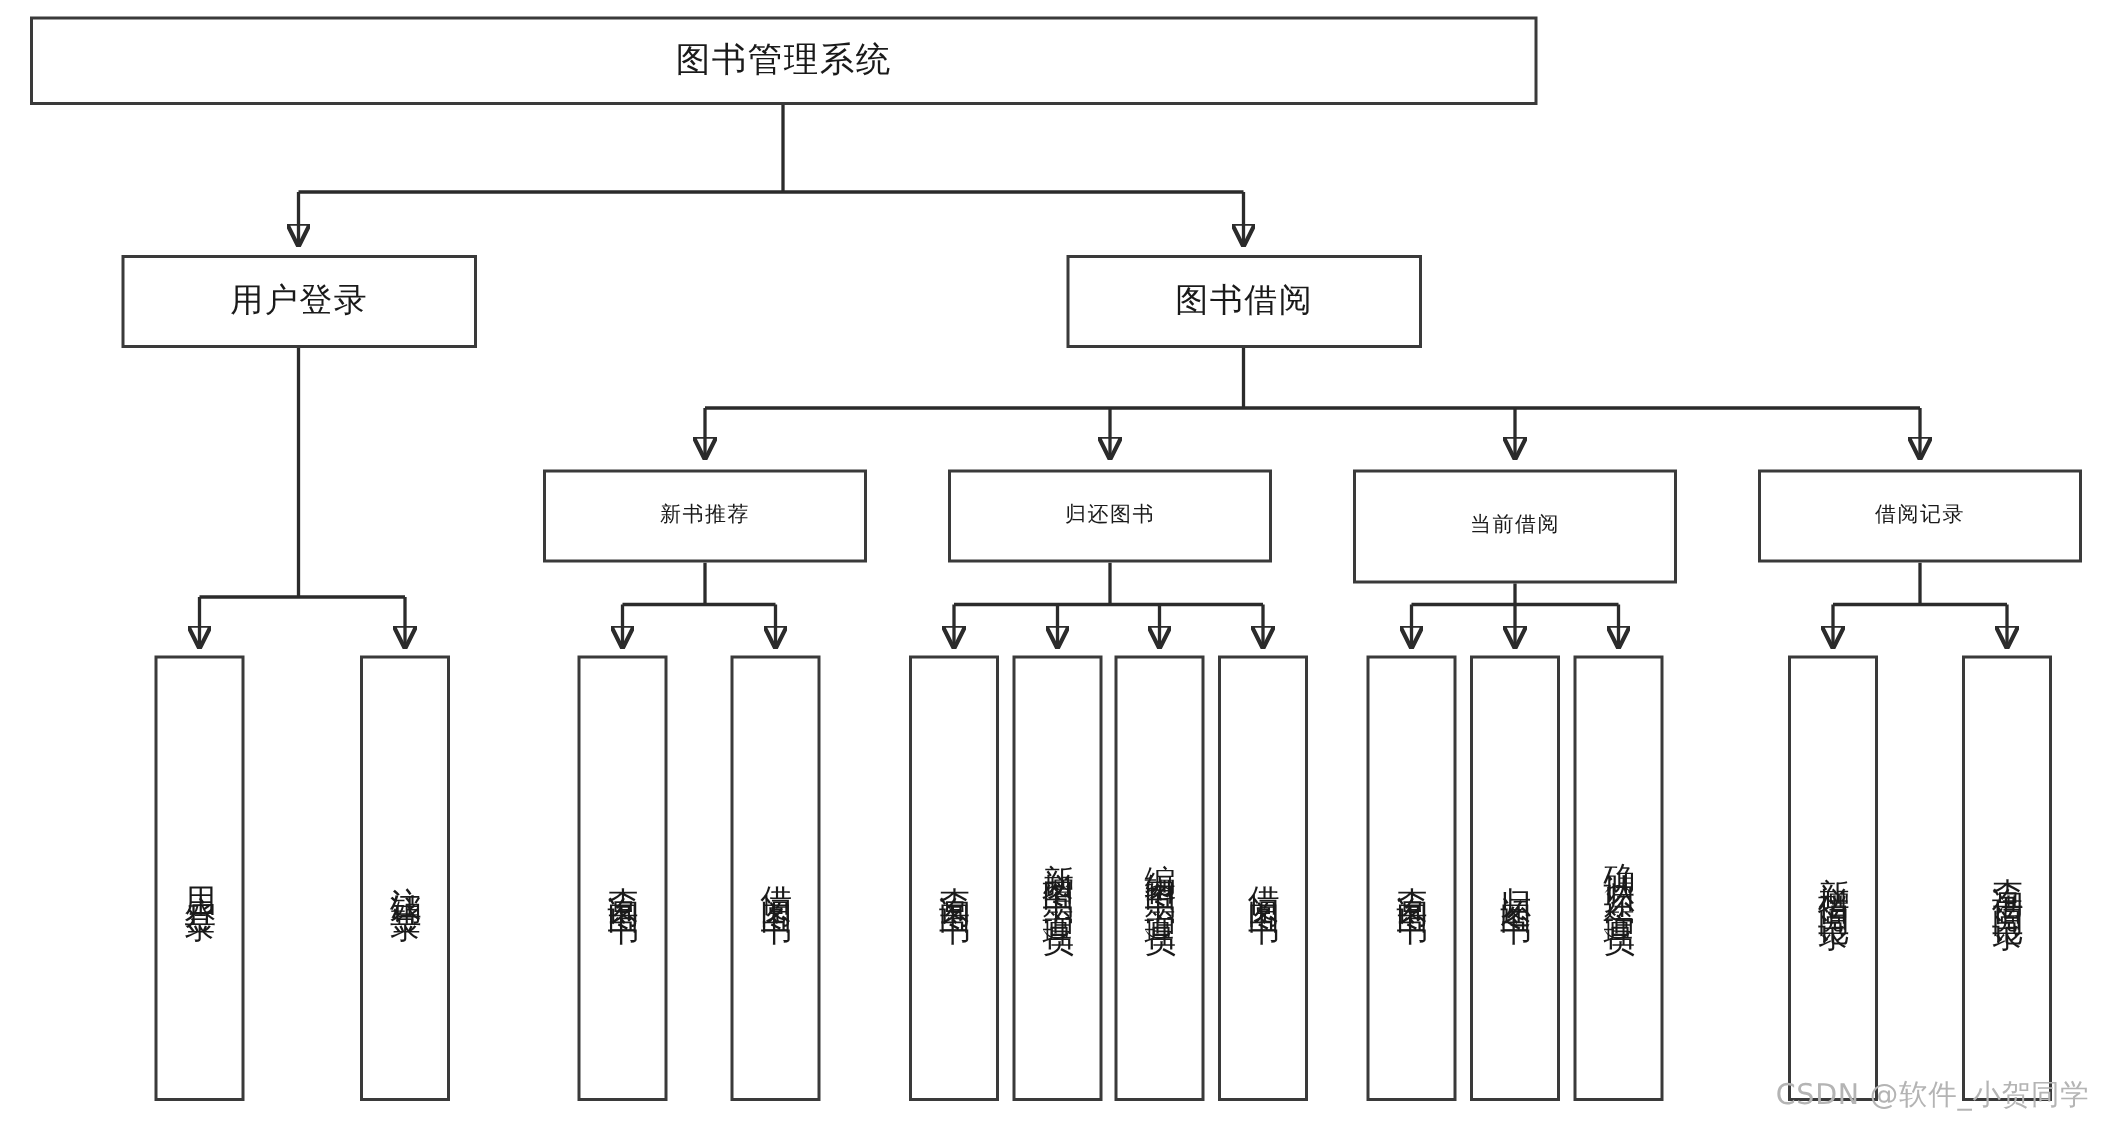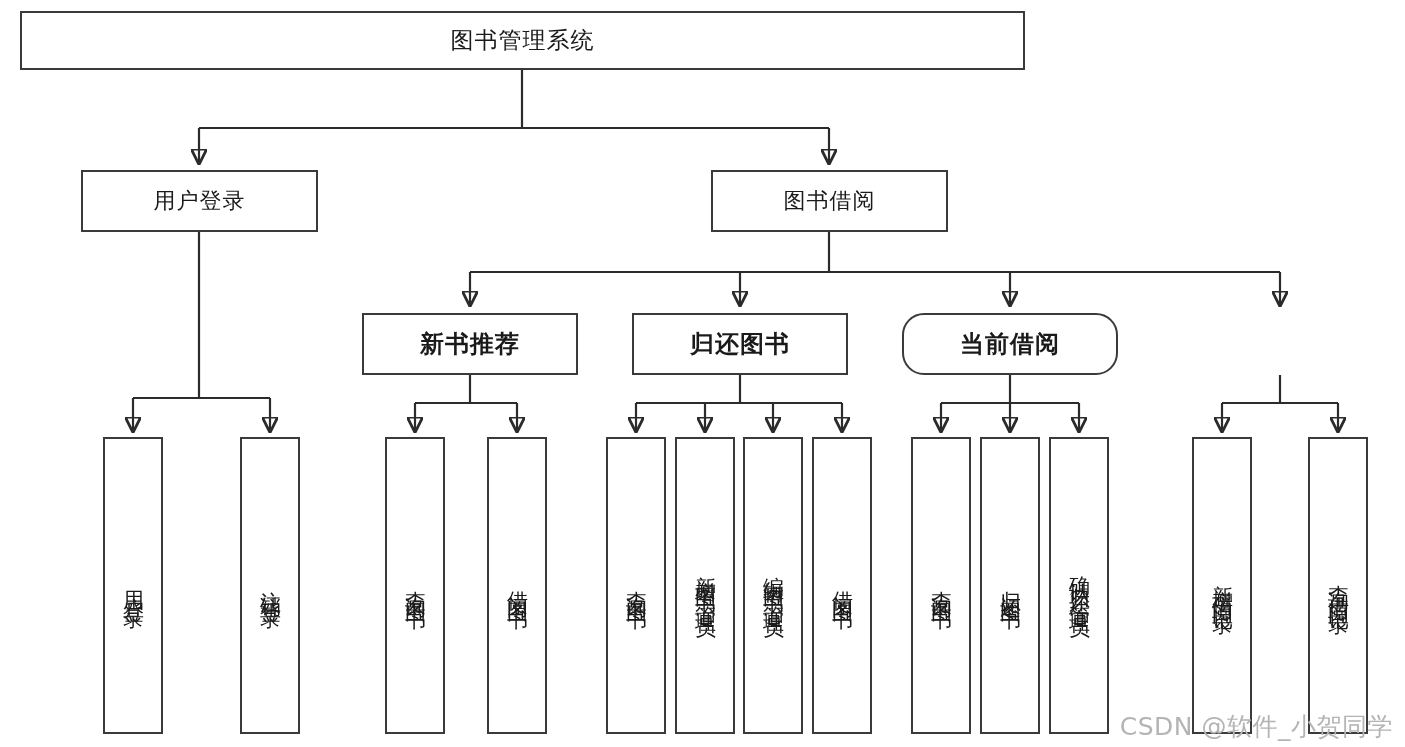--- a/index.html
+++ b/index.html
@@ -30,21 +30,21 @@
   }
   .node .label {
     font-size: 22px;
     line-height: 1.25;
     letter-spacing: 1px;
     white-space: nowrap;
     color: #1a1a1a;
   }
   .node.root .label { font-size: 23px; }
   .node.lvl2 .label { font-size: 22px; }
-  .node.lvl3 .label { font-size: 24px; font-weight: bold; }
+  .node.lvl3 .label { font-size: 14px; }
 
   
   .leaf {
     position: absolute;
     box-sizing: border-box;
     background: #ffffff;
     border: 2px solid #3a3a3a;
     display: flex;
     align-items: center;
     justify-content: center;
@@ -73,21 +73,21 @@
     stroke: #2b2b2b;
     stroke-width: 2.2;
     fill: none;
   }
 
   
   .watermark {
     position: absolute;
     right: 12px;
     bottom: 4px;
-    font-size: 25px;
+    font-size: 19px;
     color: #b4b4b4;
     letter-spacing: 0.5px;
     white-space: nowrap;
     user-select: none;
   }
 </style>
 </head>
 <body>
 
 <div id="canvas">
@@ -158,24 +158,27 @@
   </div>
 
   <div class="node lvl3" style="left:362px; top:313px; width:216px; height:62px;">
     <span class="label">新书推荐</span>
   </div>
 
   <div class="node lvl3" style="left:632px; top:313px; width:216px; height:62px;">
     <span class="label">归还图书</span>
   </div>
 
-  <div class="node lvl3" style="left:902px; top:313px; width:216px; height:62px;border-radius:22px;">
+  <div class="node lvl3" style="left:902px; top:313px; width:216px; height:76px;">
     <span class="label">当前借阅</span>
   </div>
 
+  <div class="node lvl3" style="left:1172px; top:313px; width:216px; height:62px;">
+    <span class="label">借阅记录</span>
+  </div>
 
   <div class="leaf" style="left:103px; top:437px; width:60px; height:297px;">
     <span class="vlabel">用户登录</span>
   </div>
 
   <div class="leaf" style="left:240px; top:437px; width:60px; height:297px;">
     <span class="vlabel">注销登录</span>
   </div>
 
   <div class="leaf" style="left:385px; top:437px; width:60px; height:297px;">

